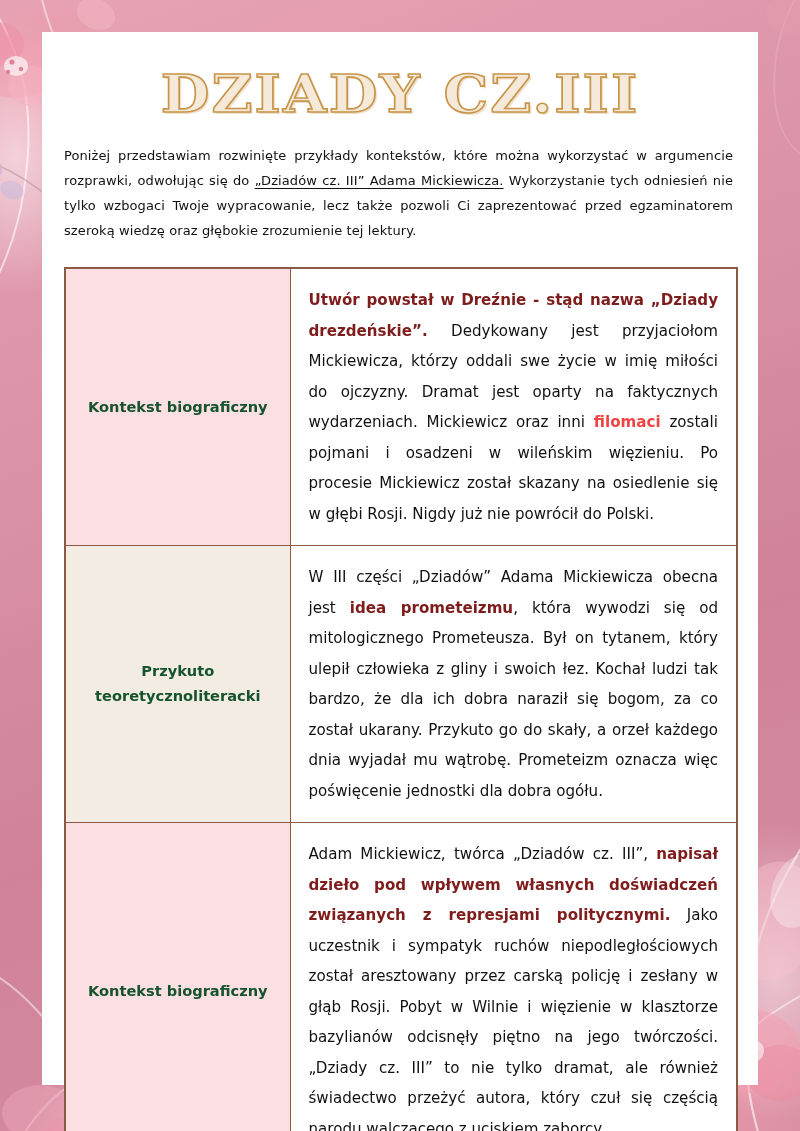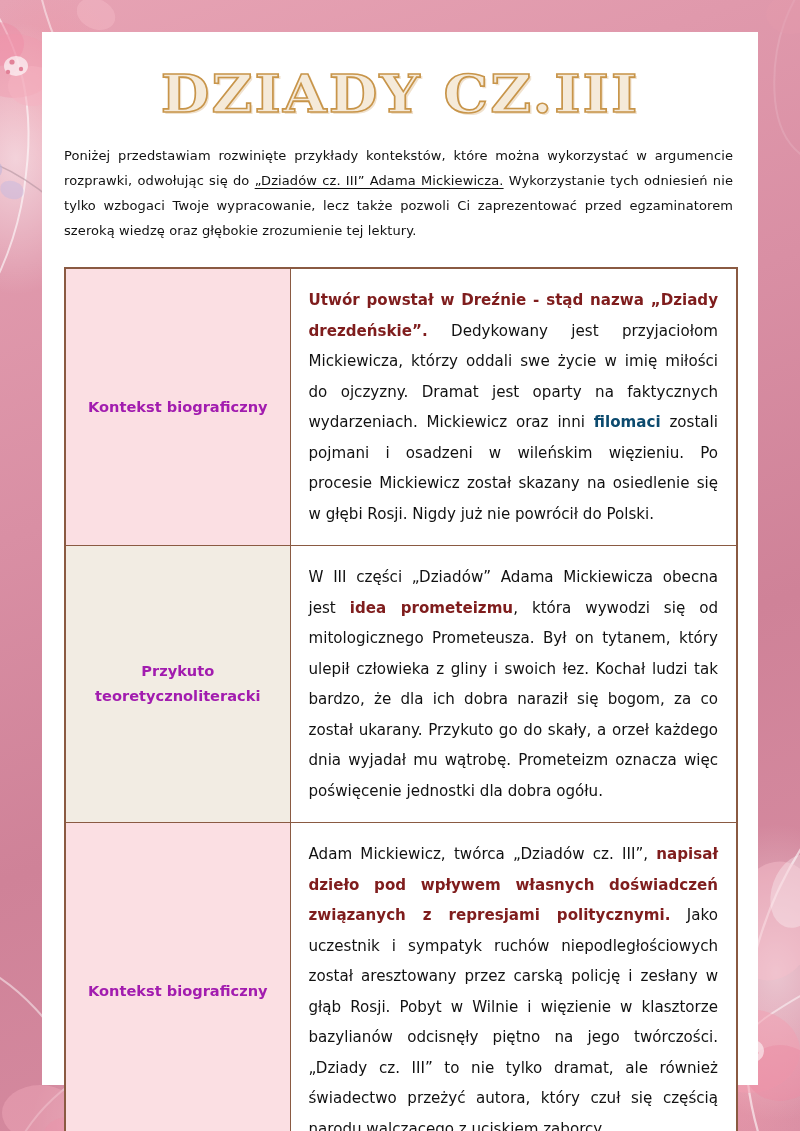--- a/index.html
+++ b/index.html
@@ -93,39 +93,39 @@
     vertical-align: middle;
     box-sizing: border-box;
   }
   td.label-cell {
     width: 225px;
     text-align: center;
     font-family: "DejaVu Sans", sans-serif;
     font-weight: 700;
     font-size: 14.6px;
     line-height: 1.7;
-    color: #a21caf;
+    color: #14532d;
     padding: 10px 12px;
   }
   td.body-cell {
     background: #ffffff;
     padding: 16px 18px 16px 18px;
     font-family: "DejaVu Sans", sans-serif;
     font-size: 15.1px;
     line-height: 2.02;
     color: #111;
     text-align: justify;
     text-justify: inter-word;
     vertical-align: top;
   }
   .bg-pink  { background: #fbdfe3; }
   .bg-cream { background: #f2ece3; }
 
   .hl { color: #7f1d1d; font-weight: 700; }
-  .bd { font-weight: 700; color: #0c4a6e; }
+  .bd { font-weight: 700; color: #ef4444; }
 </style>
 </head>
 <body>
 
 <div class="bg"></div>
 
 <svg class="floral floral-tl" viewBox="0 0 210 330" xmlns="http://www.w3.org/2000/svg">
   <g opacity="0.85">
     <path d="M10 10 C 50 60, 70 120, 60 200 C 55 250, 40 290, 20 325" stroke="#ffffff" stroke-width="2" fill="none" opacity="0.7"></path>
     <path d="M70 0 C 80 50, 95 90, 130 130 C 160 165, 185 200, 200 250" stroke="#ffffff" stroke-width="2" fill="none" opacity="0.55"></path>

